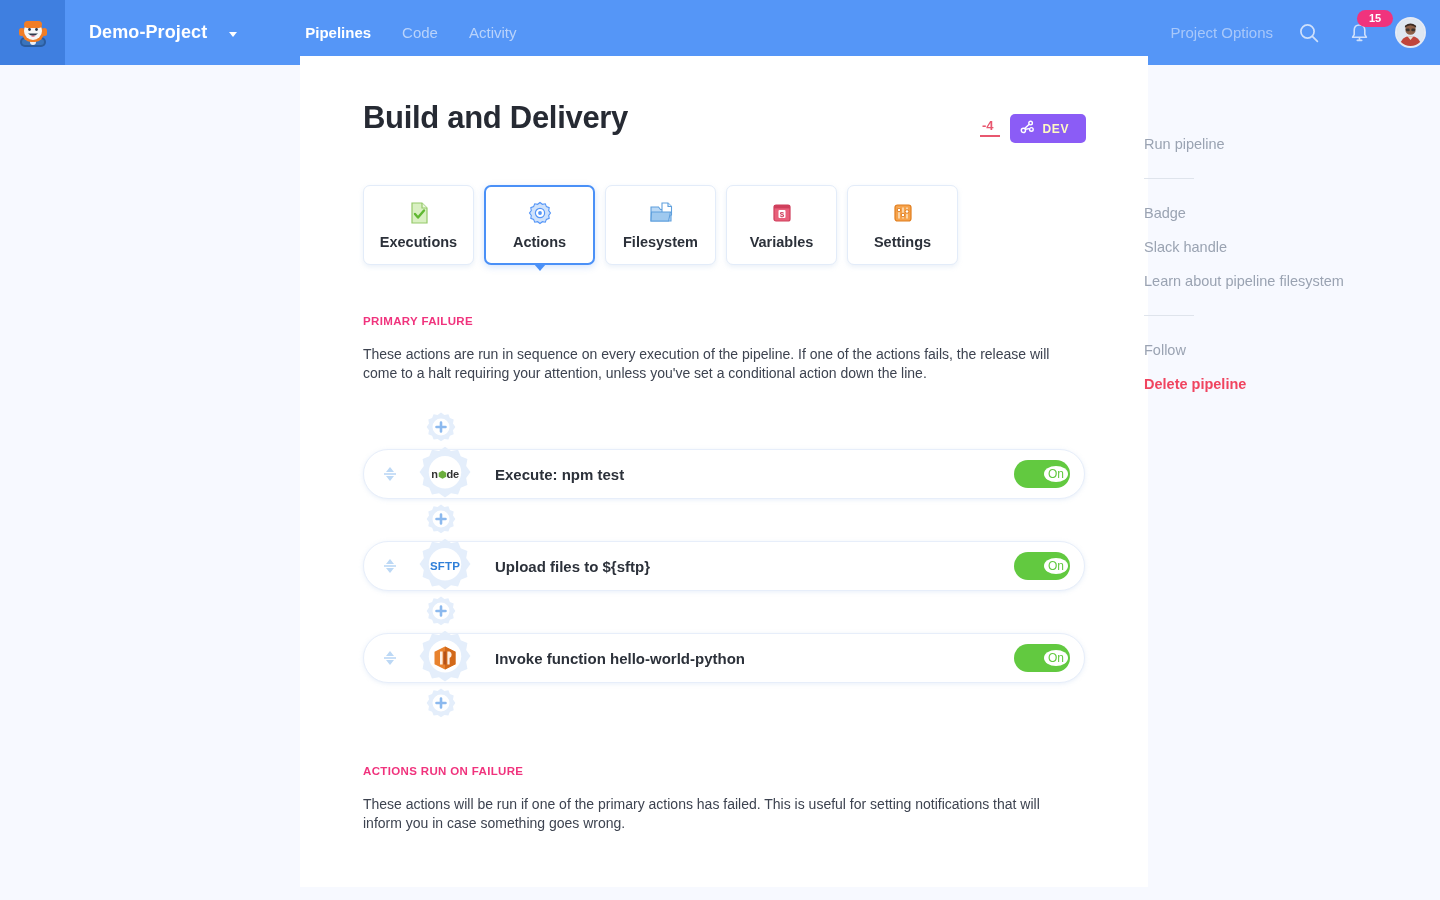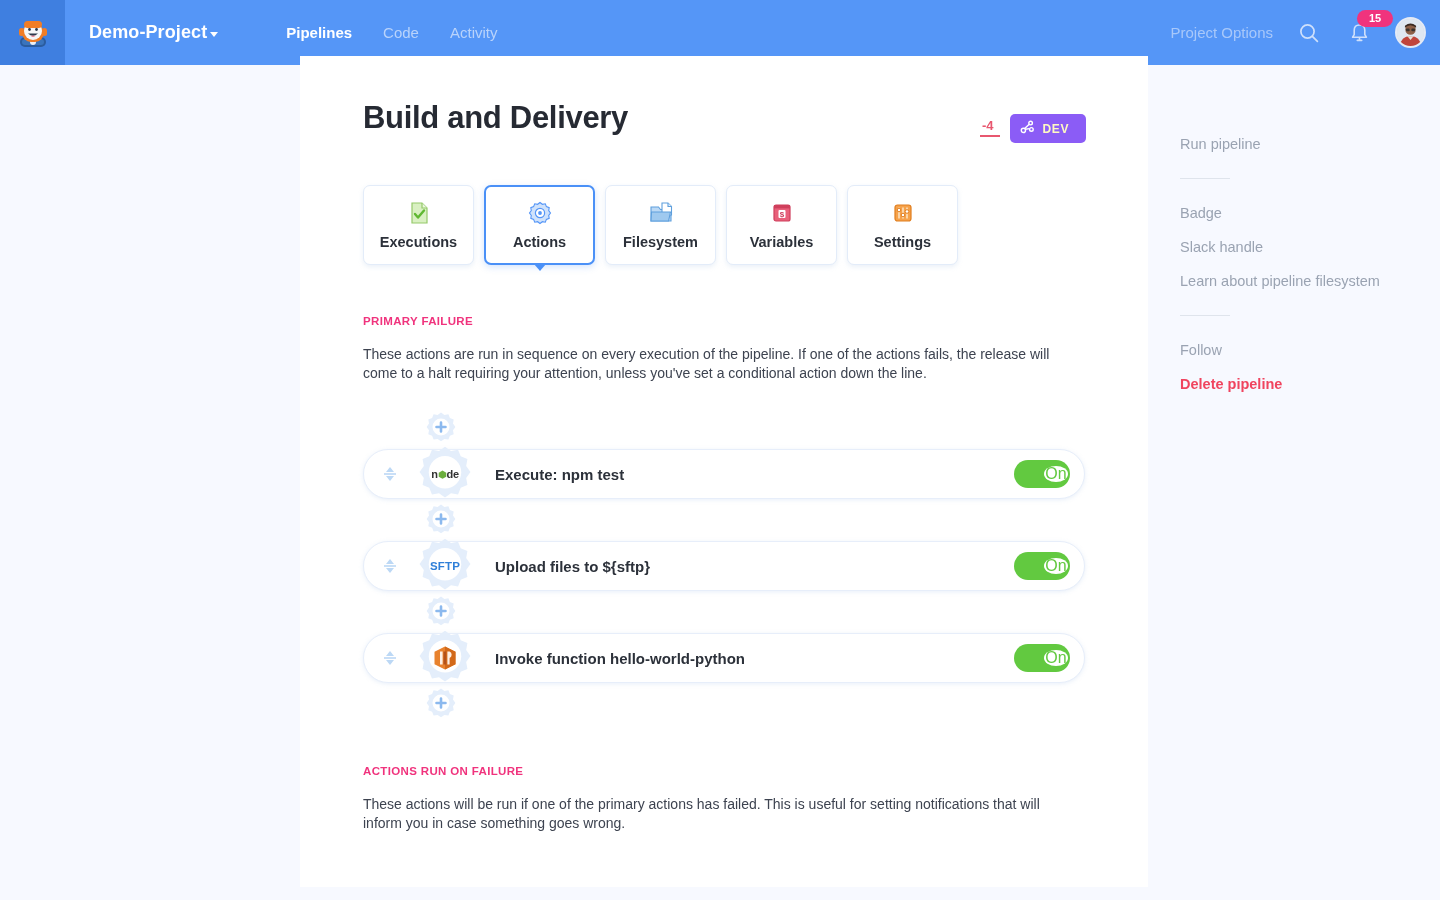--- a/index.html
+++ b/index.html
@@ -20,21 +20,21 @@
   .logo-box {
     width: 65px; height: 65px;
     background: #3f7fe0;
     display: flex; align-items: center; justify-content: center;
     flex: 0 0 65px;
   }
   .logo-mascot { position: relative; width: 40px; height: 40px; }
   .proj-name {
     margin-left: 24px;
     color: #ffffff; font-size: 18px; font-weight: bold;
-    display: flex; align-items: center; gap: 3px;
+    display: flex; align-items: center; gap: 22px;
     letter-spacing: .1px;
   }
   .caret-down {
     width: 0; height: 0;
     border-left: 4.5px solid transparent;
     border-right: 4.5px solid transparent;
     border-top: 5.5px solid #ffffff;
     margin-top: 3px;
   }
   .nav-links { margin-left: 68px; display: flex; align-items: center; gap: 31px; }
@@ -177,29 +177,29 @@
     position: absolute; right: 16px; top: 11px;
     width: 56px; height: 28px;
     background: #62c940; border-radius: 14px;
     z-index: 3; cursor: pointer;
     display: flex; align-items: center; justify-content: flex-end;
   }
   .toggle-knob {
     width: 24px; height: 16px; margin-right: 2px;
     border-radius: 50%; background: #ffffff;
     display: flex; align-items: center; justify-content: center;
-    font-size: 16px; color: #62c940; font-weight: normal;
+    font-size: 12px; color: #62c940; font-weight: normal;
   }
 
   
   .node-word { font-size: 11px; font-weight: bold; color: #333; letter-spacing:-.3px;}
   .sftp-word { font-size: 11.5px; font-weight: bold; color: #2f7fd8; letter-spacing: .2px; }
 
   
-  .right-rail { position: absolute; top: 69px; left: 1148px; width: 292px; padding: 58px 0 0 32px; }
+  .right-rail { position: absolute; top: 69px; left: 1112px; width: 292px; padding: 58px 0 0 32px; }
   .rail-item { font-size: 14.5px; color: #9aa3b2; margin-bottom: 0; line-height: 34px; cursor: pointer; }
   .rail-item.danger { color: #f0445f; font-weight: bold; }
   .rail-sep { width: 50px; height: 1px; background: #dfe4ec; margin: 17px 0 17px 0; }
 </style>
 </head>
 <body>
 
 <div class="topbar">
   <div class="logo-box">
     <div class="logo-mascot">

